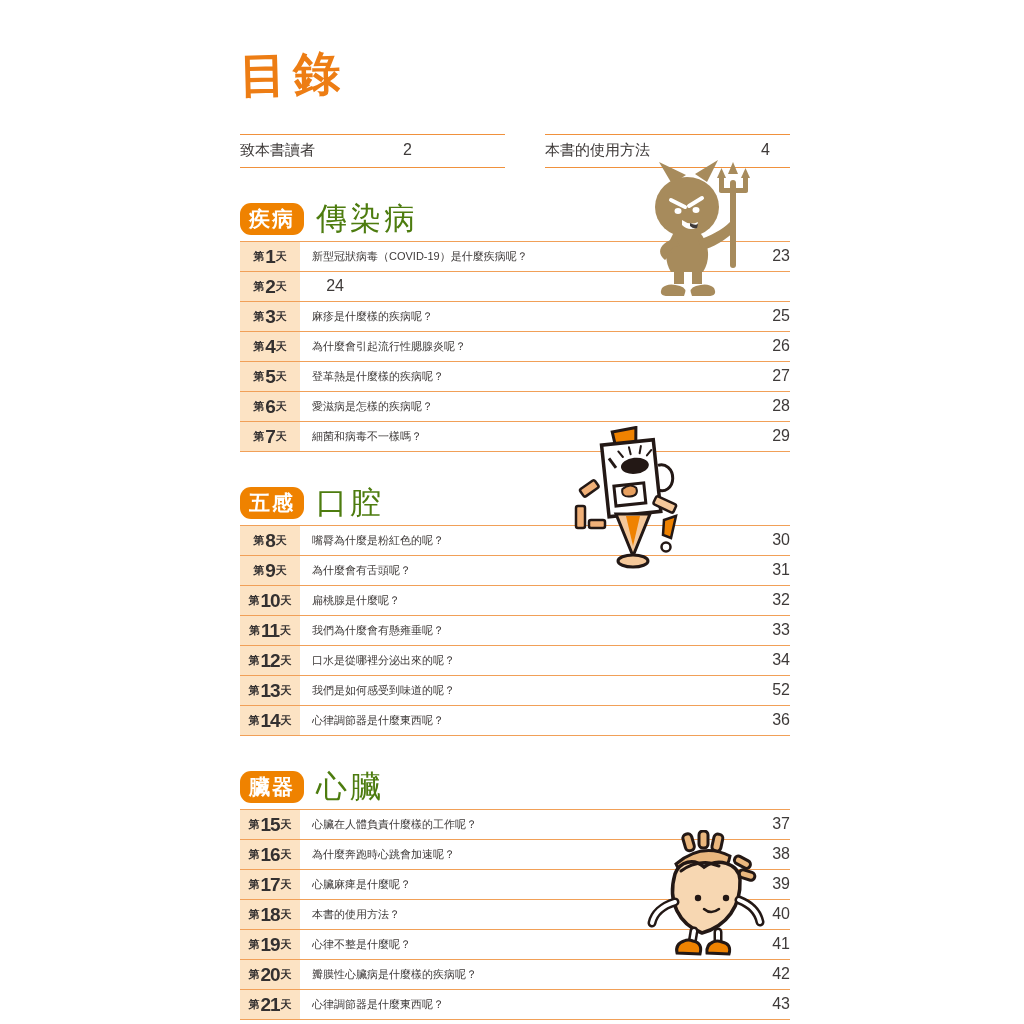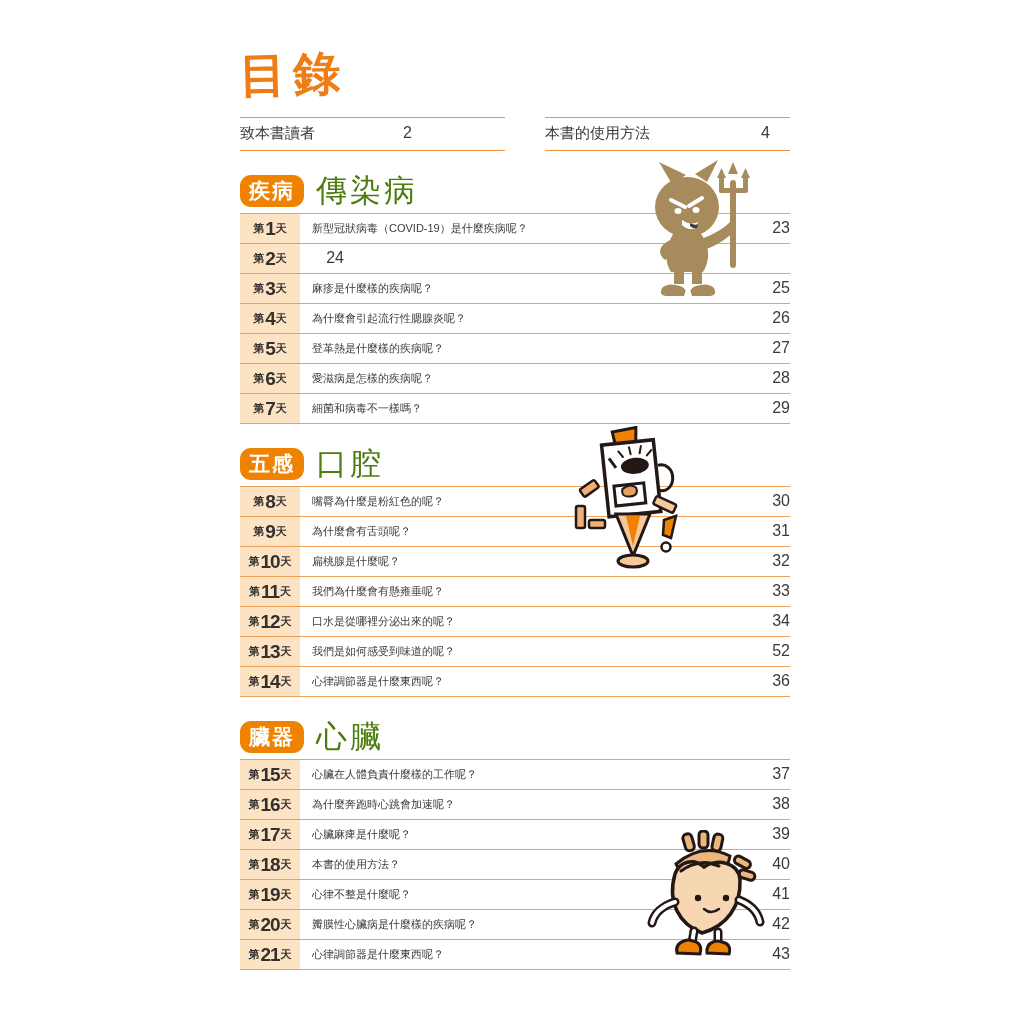--- a/index.html
+++ b/index.html
@@ -8,32 +8,32 @@
     position:relative; width:1024px; height:1024px; background:#ffffff;
     font-family:"Liberation Sans","DejaVu Sans",sans-serif; color:#3e3a39; overflow:hidden;
   }
   .content { position:absolute; left:240px; top:50px; width:550px; }
 
   .title {
     font-size:47px; font-weight:900; color:#ed7d14; letter-spacing:7px;
     transform:rotate(-1.5deg); transform-origin:left bottom; line-height:1.1;
   }
 
-  .header-links { display:flex; gap:40px; margin-top:15px;justify-content:center; }
+  .header-links { display:flex; gap:40px; margin-top:32px;justify-content:center; }
   .hlink {
     display:flex; align-items:center; padding:6px 0 7px 0; font-size:15px;
     border-top:1.5px solid #f0913d; border-bottom:1.5px solid #f0913d;
   }
   .hlink:nth-child(1){ width:265px; }
   .hlink:nth-child(2){ width:245px; }
   .hlink .num { margin-left:auto; font-size:16px; }
   .hlink:nth-child(1) .num { margin-right:93px; }
   .hlink:nth-child(2) .num { margin-right:20px; }
 
-  .section { margin-top:19px; }
+  .section { margin-top:30px; }
   .sec-head { display:flex; align-items:center; gap:12px; height:42px; }
   .badge {
     background:#ef8200; color:#ffffff; font-size:21px; font-weight:800;
     padding:5px 9px 6px 9px; border-radius:11px; letter-spacing:2px; line-height:1;
   }
   .sec-title { color:#4d7c0f; font-size:31px; font-weight:400; letter-spacing:3px; }
 
   .rows { margin-top:1px; border-bottom:1.5px solid #f1a058; }
   .row { display:flex; align-items:stretch; height:30px; border-top:1.5px solid #f1a058; }
   .day {

